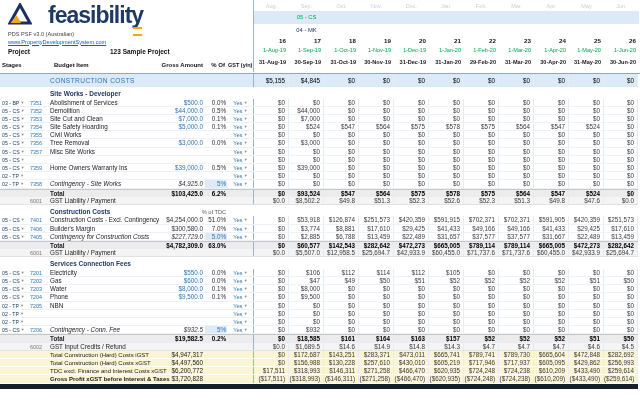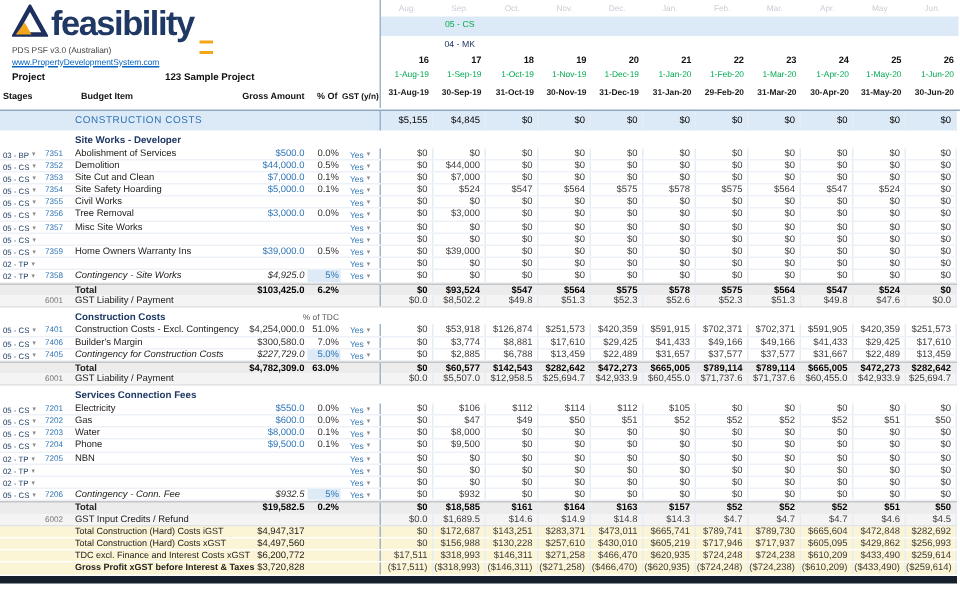--- a/index.html
+++ b/index.html
@@ -3,21 +3,21 @@
 <meta charset="utf-8">
 <style>
   html,body{margin:0;padding:0;background:#fff;}
   .screen{position:relative;width:640px;height:400px;background:#fff;overflow:hidden;
           font-family:"Liberation Sans",sans-serif;color:#303030;}
   .abs{position:absolute;}
 
   
   .logo-row{left:8px;top:3px;display:flex;align-items:flex-start;}
   .logo-tri{width:24px;height:22px;}
-  .logo-text{font-size:23px;font-weight:bold;color:#1F3864;letter-spacing:-1px;line-height:24px;margin-left:2px;}
+  .logo-text{font-size:23px;font-weight:bold;color:#1F3864;letter-spacing:-1px;line-height:24px;margin-left:16px;}
   .logo-accent{left:133px;top:27px;width:9px;height:5px;border-top:2px solid #F2A71B;border-bottom:2px solid #F2A71B;}
   .version{left:8px;top:31px;font-size:5.6px;color:#444;}
   .website{left:8px;top:38.5px;font-size:5.6px;color:#0563C1;text-decoration:underline;cursor:pointer;}
   .proj-label{left:8px;top:48px;font-size:6.5px;font-weight:bold;color:#111;}
   .proj-name{left:110px;top:48px;font-size:6.5px;font-weight:bold;color:#111;}
 
   
   .colhead{top:62px;font-size:6px;font-weight:bold;color:#111;}
   .ch-stages{left:2px;width:28px;}
   .ch-item{left:54px;width:96px;}

